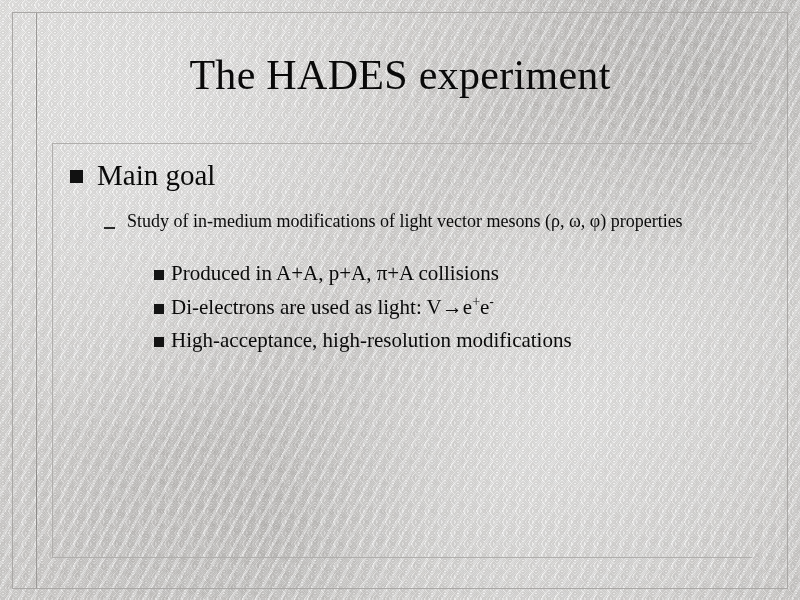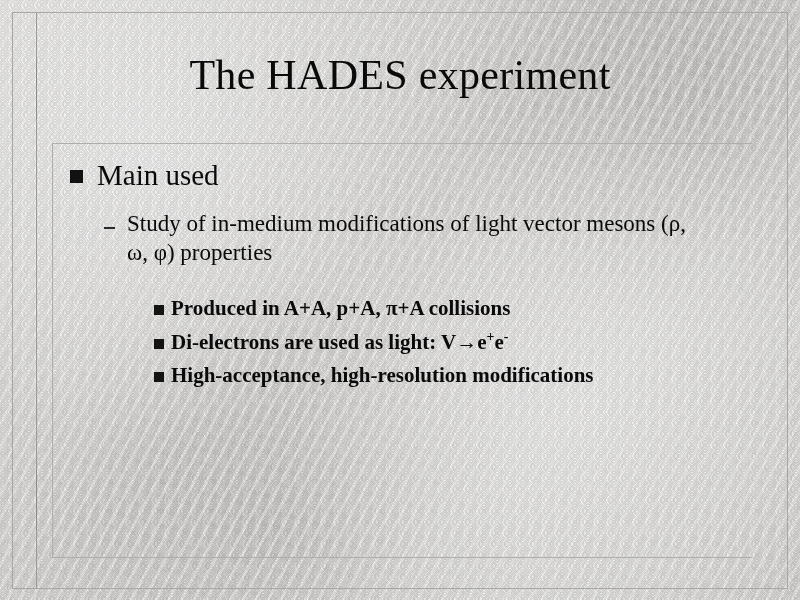--- a/index.html
+++ b/index.html
@@ -108,21 +108,21 @@
     margin: 0 0 6px 34px;
   }
   .lvl2 .dash {
     width: 11px;
     height: 1.5px;
     background: #2a2a2a;
     margin: 17px 12px 0 0;
     flex: 0 0 auto;
   }
   .lvl2 .txt {
-    font-size: 23px;
+    font-size: 18px;
     line-height: 1.26;
     color: #0a0a0a;
     max-width: 560px;
   }
 
   #lvl3-group {
     margin-top: 28px;
     margin-left: 84px;
   }
   .lvl3 {
@@ -135,21 +135,20 @@
     height: 10px;
     background: #141414;
     margin: 9px 7px 0 0;
     flex: 0 0 auto;
   }
   .lvl3 .txt {
     font-size: 21px;
     line-height: 1.22;
     color: #0a0a0a;
     white-space: nowrap;
-    font-weight: bold;
   }
   sup { font-size: 0.66em; vertical-align: super; line-height: 0; }
   .arrow { font-family: "Liberation Serif", serif; }
 </style>
 </head>
 <body>
 
 <div id="slide">
 
   <div id="grain"></div>
@@ -164,21 +163,21 @@
   <div class="rule" id="content-rule-bot"></div>
   <div class="rule" id="tick-a"></div>
   <div class="rule" id="tick-b"></div>
 
   <div id="title">The HADES experiment</div>
 
   <div id="body">
 
     <div class="lvl1">
       <span class="bullet"></span>
-      <span class="txt">Main used</span>
+      <span class="txt">Main goal</span>
     </div>
 
     <div class="lvl2">
       <span class="dash"></span>
       <span class="txt">Study of in-medium modifications of light vector mesons (ρ, ω, φ) properties</span>
     </div>
 
     <div id="lvl3-group">
 
       <div class="lvl3">

